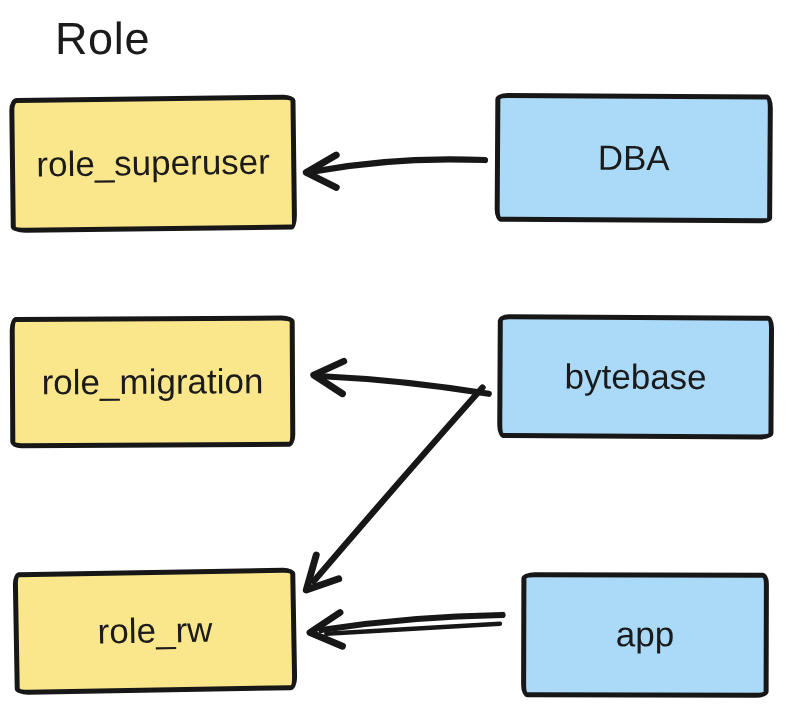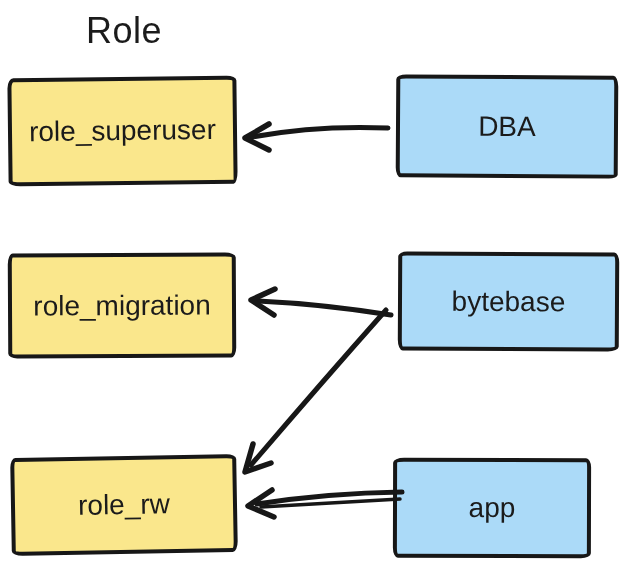--- a/index.html
+++ b/index.html
@@ -10,21 +10,20 @@
     overflow: hidden;
   }
   .canvas {
     position: relative;
     width: 639px; height: 567px;
     background: var(--bg, #ffffff);
   }
   .col-header {
     position: absolute;
     width: 160px;
-    text-align: center;
     font-size: 36px;
     color: var(--text, #1b1b1b);
     letter-spacing: 0.5px;
   }
   .header-role { left: 44px; top: 10px; }
   .header-user { left: 425px; top: 10px; }
 
   .node {
     position: absolute;
     display: flex;
@@ -56,21 +55,21 @@
     left: 398px; top: 252px; width: 221px; height: 99px;
     transform: rotate(0.3deg);
     border-radius: 9px 5px 11px 5px / 5px 10px 5px 11px;
   }
   .node-role-rw {
     left: 11px; top: 456px; width: 226px; height: 98px;
     transform: rotate(-1deg);
     border-radius: 5px 10px 5px 11px / 10px 5px 11px 5px;
   }
   .node-app {
-    left: 393px; top: 458px; width: 198px; height: 100px;
+    left: 417px; top: 458px; width: 198px; height: 100px;
     transform: rotate(0.15deg);
     border-radius: 11px 5px 10px 5px / 5px 9px 5px 10px;
   }
 
   .arrows {
     position: absolute;
     left: 0; top: 0;
     width: 639px; height: 567px;
     pointer-events: none;
   }

